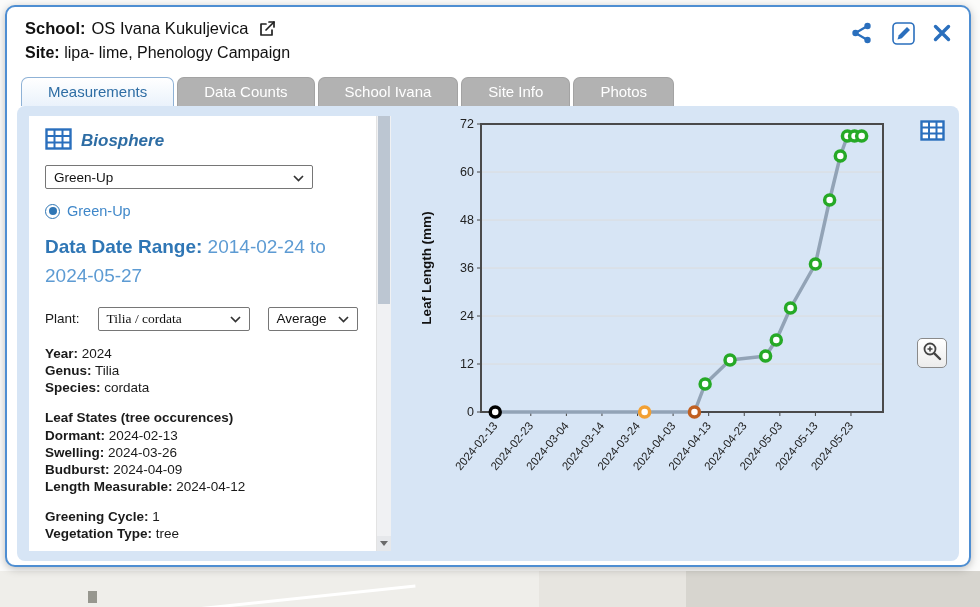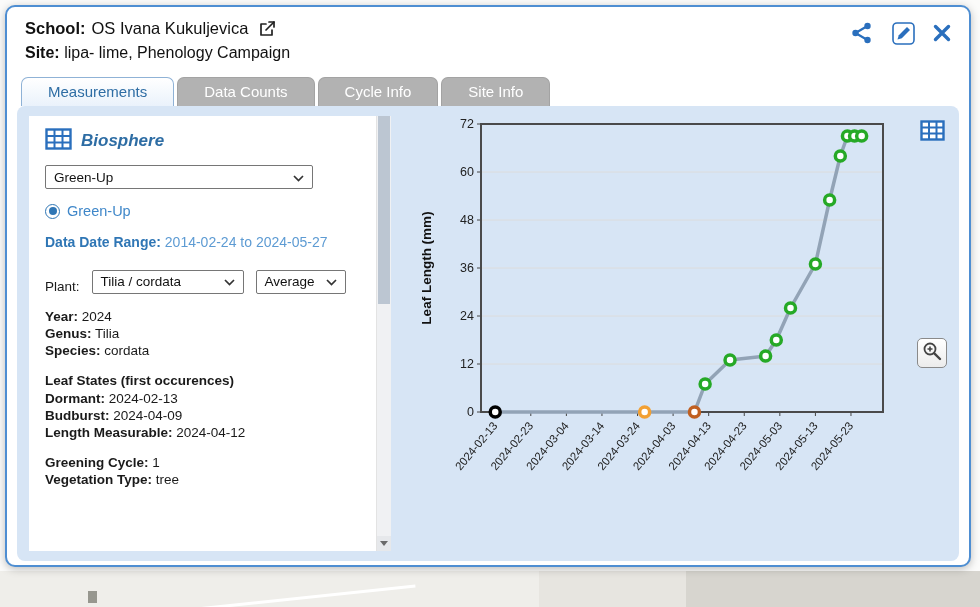--- a/index.html
+++ b/index.html
@@ -38,34 +38,34 @@
   .left-panel { position:absolute; left:12px; top:10px; width:362px; height:435px; background:#ffffff; }
   .panel-body { position:absolute; left:0; right:15px; top:0; bottom:0; padding:12px 16px 12px 16px;
     overflow:hidden; font-size:13.5px; color:#1a1a1a; }
   .bio-row { display:flex; align-items:center; gap:9px; margin-bottom:12px; }
   .bio-title { color:#2e6da4; font-size:17px; font-weight:bold; font-style:italic; }
 
   .select { border:1px solid #767676; border-radius:2px; background:#fff; height:24px;
     display:flex; align-items:center; justify-content:space-between; padding:0 8px;
     font-size:13.5px; cursor:pointer; color:#111; }
   .select.protocol { width:268px; margin-bottom:14px; }
-  .select.plant { width:152px; }
+  .select.plant { width:152px;font-family:Liberation Serif, serif; }
   .select.stat { width:90px; }
 
   .radio-row { display:flex; align-items:center; gap:7px; margin-bottom:13px; }
   .radio { width:15px; height:15px; border-radius:50%; border:1.5px solid #2f76b5;
     position:relative; background:#fff; cursor:pointer; flex:0 0 auto; }
   .radio::after { content:""; position:absolute; inset:2.5px; border-radius:50%; background:#2f76b5; }
   .radio-label { color:#3f87c9; font-size:14.5px; }
 
-  .daterange { width:292px; font-size:14px; line-height:1.55; margin-bottom:16px; }
+  .daterange { width:292px; font-size:19px; line-height:1.55; margin-bottom:16px; }
   .dr-label { color:#2f76b5; font-weight:bold; }
   .dr-value { color:#5d9bd3; }
 
-  .plant-row { display:flex; align-items:flex-end; gap:12px; margin-bottom:14px; font-size:13.5px; }
+  .plant-row { display:flex; align-items:center; gap:18px; margin-bottom:14px; font-size:13.5px; }
 
   .kv { line-height:17px; }
   .spacer { height:13px; }
   .heading { font-weight:bold; line-height:18px; }
 
   
   .scrollbar { position:absolute; right:0; top:0; bottom:0; width:15px; background:#f0f1f3;
     border-left:1px solid #e3e3e3; }
   .sb-thumb { position:absolute; top:0; left:1px; right:1px; height:188px; background:#bcc6d2; cursor:grab; }
   .sb-down { position:absolute; bottom:0; left:0; right:0; height:15px; background:#e6e8eb;
@@ -126,22 +126,23 @@
         <svg width="18" height="18" viewBox="0 0 18 18">
           <path d="M2.5 2.5l13 13M15.5 2.5l-13 13" stroke="#2a6fbd" stroke-width="3.4" stroke-linecap="round"></path>
         </svg>
       </span>
     </div>
   </div>
 
   <div class="tabs">
     <div class="tab active">Measurements</div>
     <div class="tab">Data Counts</div>
-    <div class="tab">Cycle Info</div>
+    <div class="tab">School Ivana</div>
     <div class="tab">Site Info</div>
+    <div class="tab">Photos</div>
   </div>
 
   <div class="content">
 
     <div class="left-panel">
       <div class="panel-body">
         <div class="bio-row">
           <span>
             <svg width="27" height="22" viewBox="0 0 27 22">
               <rect x="1.5" y="1.5" width="24" height="19" fill="#fff" stroke="#2a6fbd" stroke-width="2.4"></rect>
@@ -191,22 +192,23 @@
                 </svg>
             </span>
           </div>
         </div>
 
         <div class="kv"><span class="b">Year:</span> <span>2024</span></div>
         <div class="kv"><span class="b">Genus:</span> <span>Tilia</span></div>
         <div class="kv"><span class="b">Species:</span> <span>cordata</span></div>
 
         <div class="spacer"></div>
-        <div class="heading">Leaf States (first occurences)</div>
+        <div class="heading">Leaf States (tree occurences)</div>
         <div class="kv"><span class="b">Dormant:</span> <span>2024-02-13</span></div>
+        <div class="kv"><span class="b">Swelling:</span> <span>2024-03-26</span></div>
         <div class="kv"><span class="b">Budburst:</span> <span>2024-04-09</span></div>
         <div class="kv"><span class="b">Length Measurable:</span> <span>2024-04-12</span></div>
 
         <div class="spacer"></div>
         <div class="kv"><span class="b">Greening Cycle:</span> <span>1</span></div>
         <div class="kv"><span class="b">Vegetation Type:</span> <span>tree</span></div>
       </div>
 
       <div class="scrollbar">
         <div class="sb-thumb"></div>

